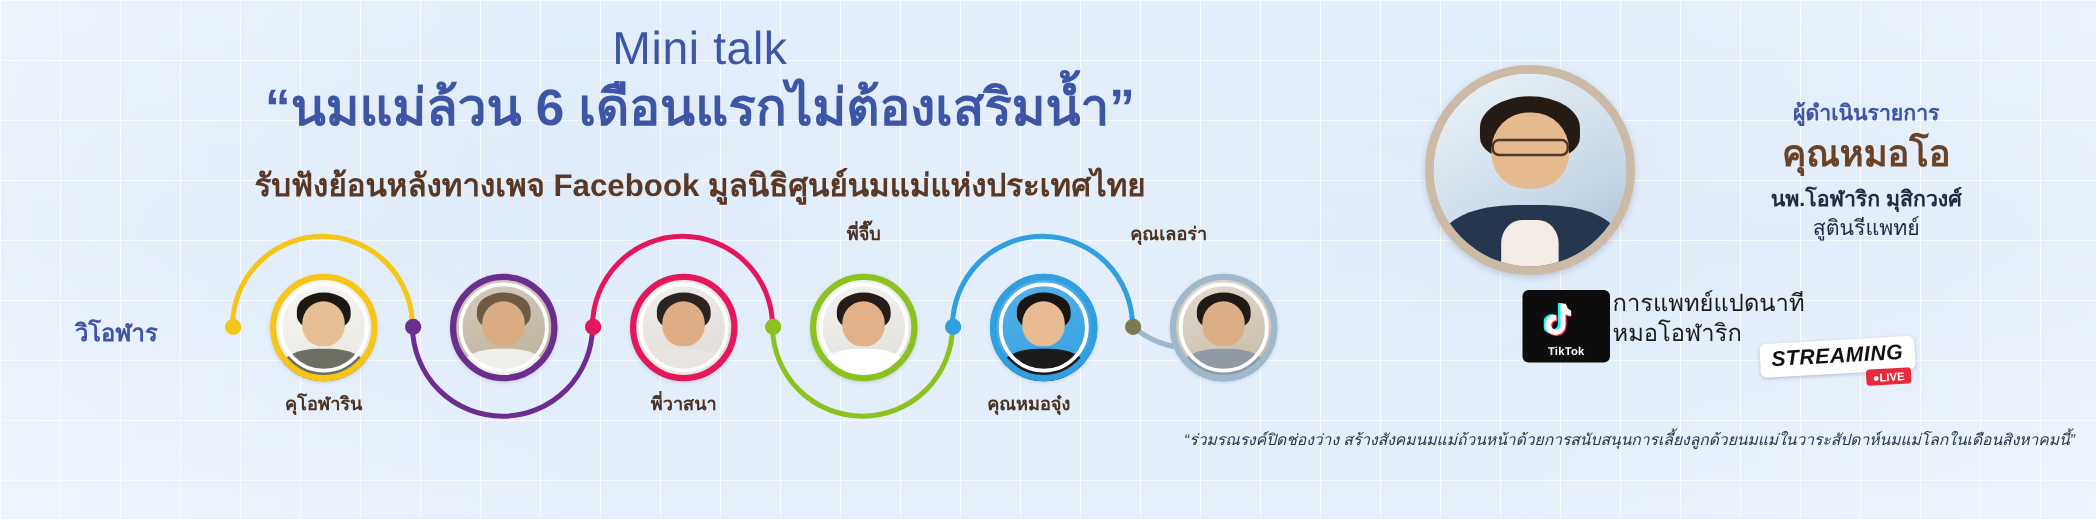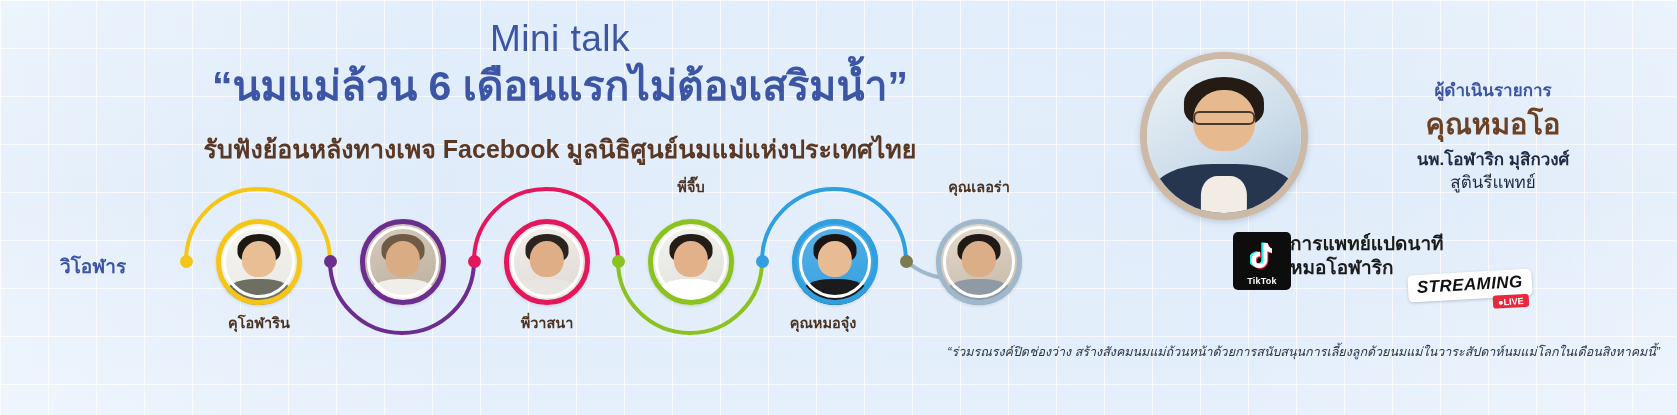--- a/index.html
+++ b/index.html
@@ -103,32 +103,32 @@
     background:#f2ece4;border-radius:36% 36% 0 0;}
   #host-text{position:absolute;left:188px;top:28px;width:350px;text-align:center;}
   .host-role{font-size:17px;font-weight:bold;color:#3c55a5;}
   .host-name{font-size:29px;font-weight:bold;color:#6b4226;margin-top:6px;line-height:1.1;}
   .host-full{font-size:17px;font-weight:bold;color:#1f2a44;margin-top:8px;line-height:1.35;}
   .host-spec{font-size:17px;font-weight:normal;color:#1f2a44;line-height:1.35;}
 
   
   #tiktok-row{position:absolute;left:1218px;top:232px;height:70px;}
   #tiktok-logo{
-    position:relative;width:58px;height:58px;border-radius:5px;background:#0d0d0d;
-    display:inline-block;vertical-align:top;margin-left:15px;
+    position:relative;width:70px;height:58px;border-radius:5px;background:#0d0d0d;
+    display:inline-block;vertical-align:top;
   }
   #tiktok-logo .note{
     position:absolute;left:17px;top:10px;width:22px;height:30px;
   }
   #tiktok-logo .tt-label{
     position:absolute;left:0;right:0;bottom:4px;text-align:center;
     font-size:9px;font-weight:bold;color:#fff;letter-spacing:.2px;
   }
   #tiktok-text{
-    position:absolute;left:72px;top:0px;font-size:19px;font-weight:bold;color:#1b1b1b;
+    position:absolute;left:72px;top:0px;font-size:19px;font-weight:normal;color:#1b1b1b;
     line-height:1.25;white-space:nowrap;
   }
   #streaming-badge{
     position:absolute;left:190px;top:40px;
     background:#ffffff;border-radius:5px;padding:3px 9px 4px 9px;
     box-shadow:0 1px 3px rgba(30,40,70,.25);
     transform:rotate(-3.2deg);
   }
   #streaming-badge .word{
     font-size:17px;font-weight:bold;font-style:italic;color:#111;letter-spacing:.4px;
@@ -241,21 +241,21 @@
     <div class="speaker" style="left:936px;top:36px;">
       <div class="portrait">
         <div class="sky" style="background:linear-gradient(160deg,#e6ded2,#c4b5a3);"></div>
         <div class="hair" style="background:#201a16;"></div>
         <div class="head" style="background:#dcae88;"></div>
         <div class="body" style="background:#8f9aa5;"></div>
       </div>
       <div class="ring-inner"></div>
       <div class="ring" style="border-color:#9fb8cc;"></div>
     </div>
-    <div class="sp-name" style="left:904px;top:-8px;width:150px;">คุณเลอร่า</div>
+    <div class="sp-name" style="left:860px;top:-8px;width:150px;">คุณเลอร่า</div>
   </div>
 
   <div id="host">
     <div id="host-photo-wrap">
       <div id="host-photo">
         <div class="bg"></div>
         <div class="hair"></div>
         <div class="face"></div>
         <div class="glasses"></div>
         <div class="suit"></div>

